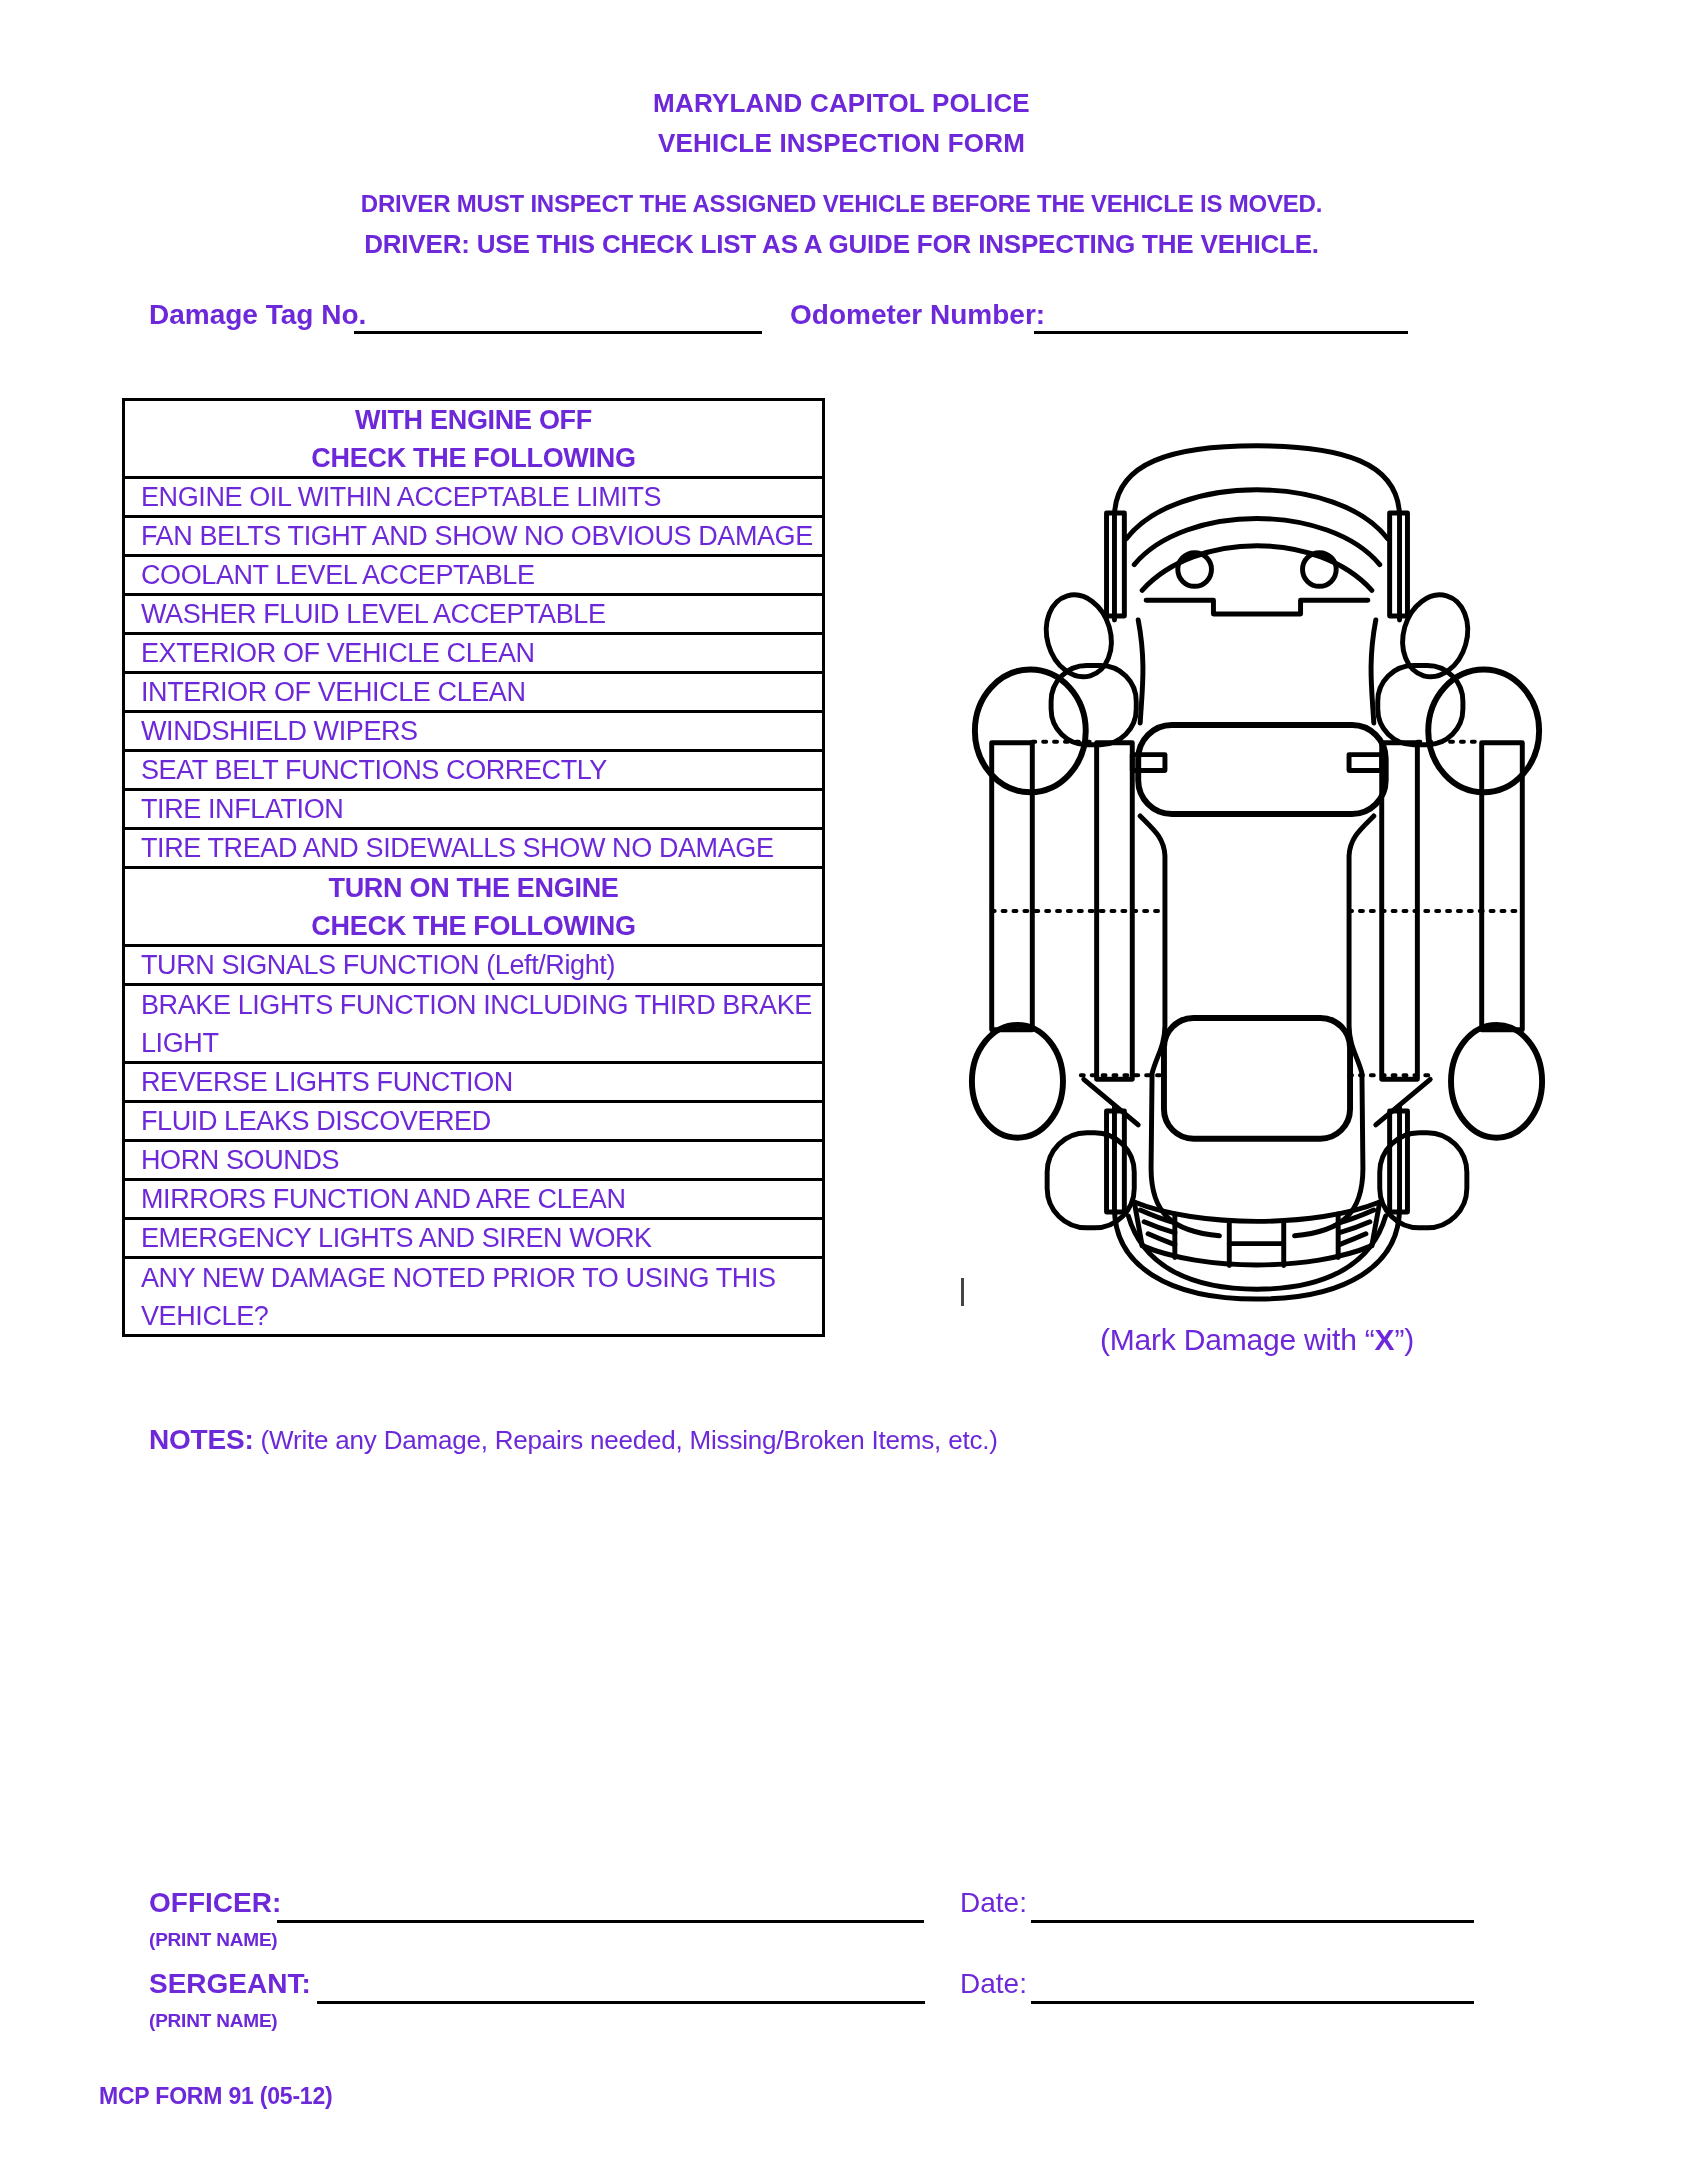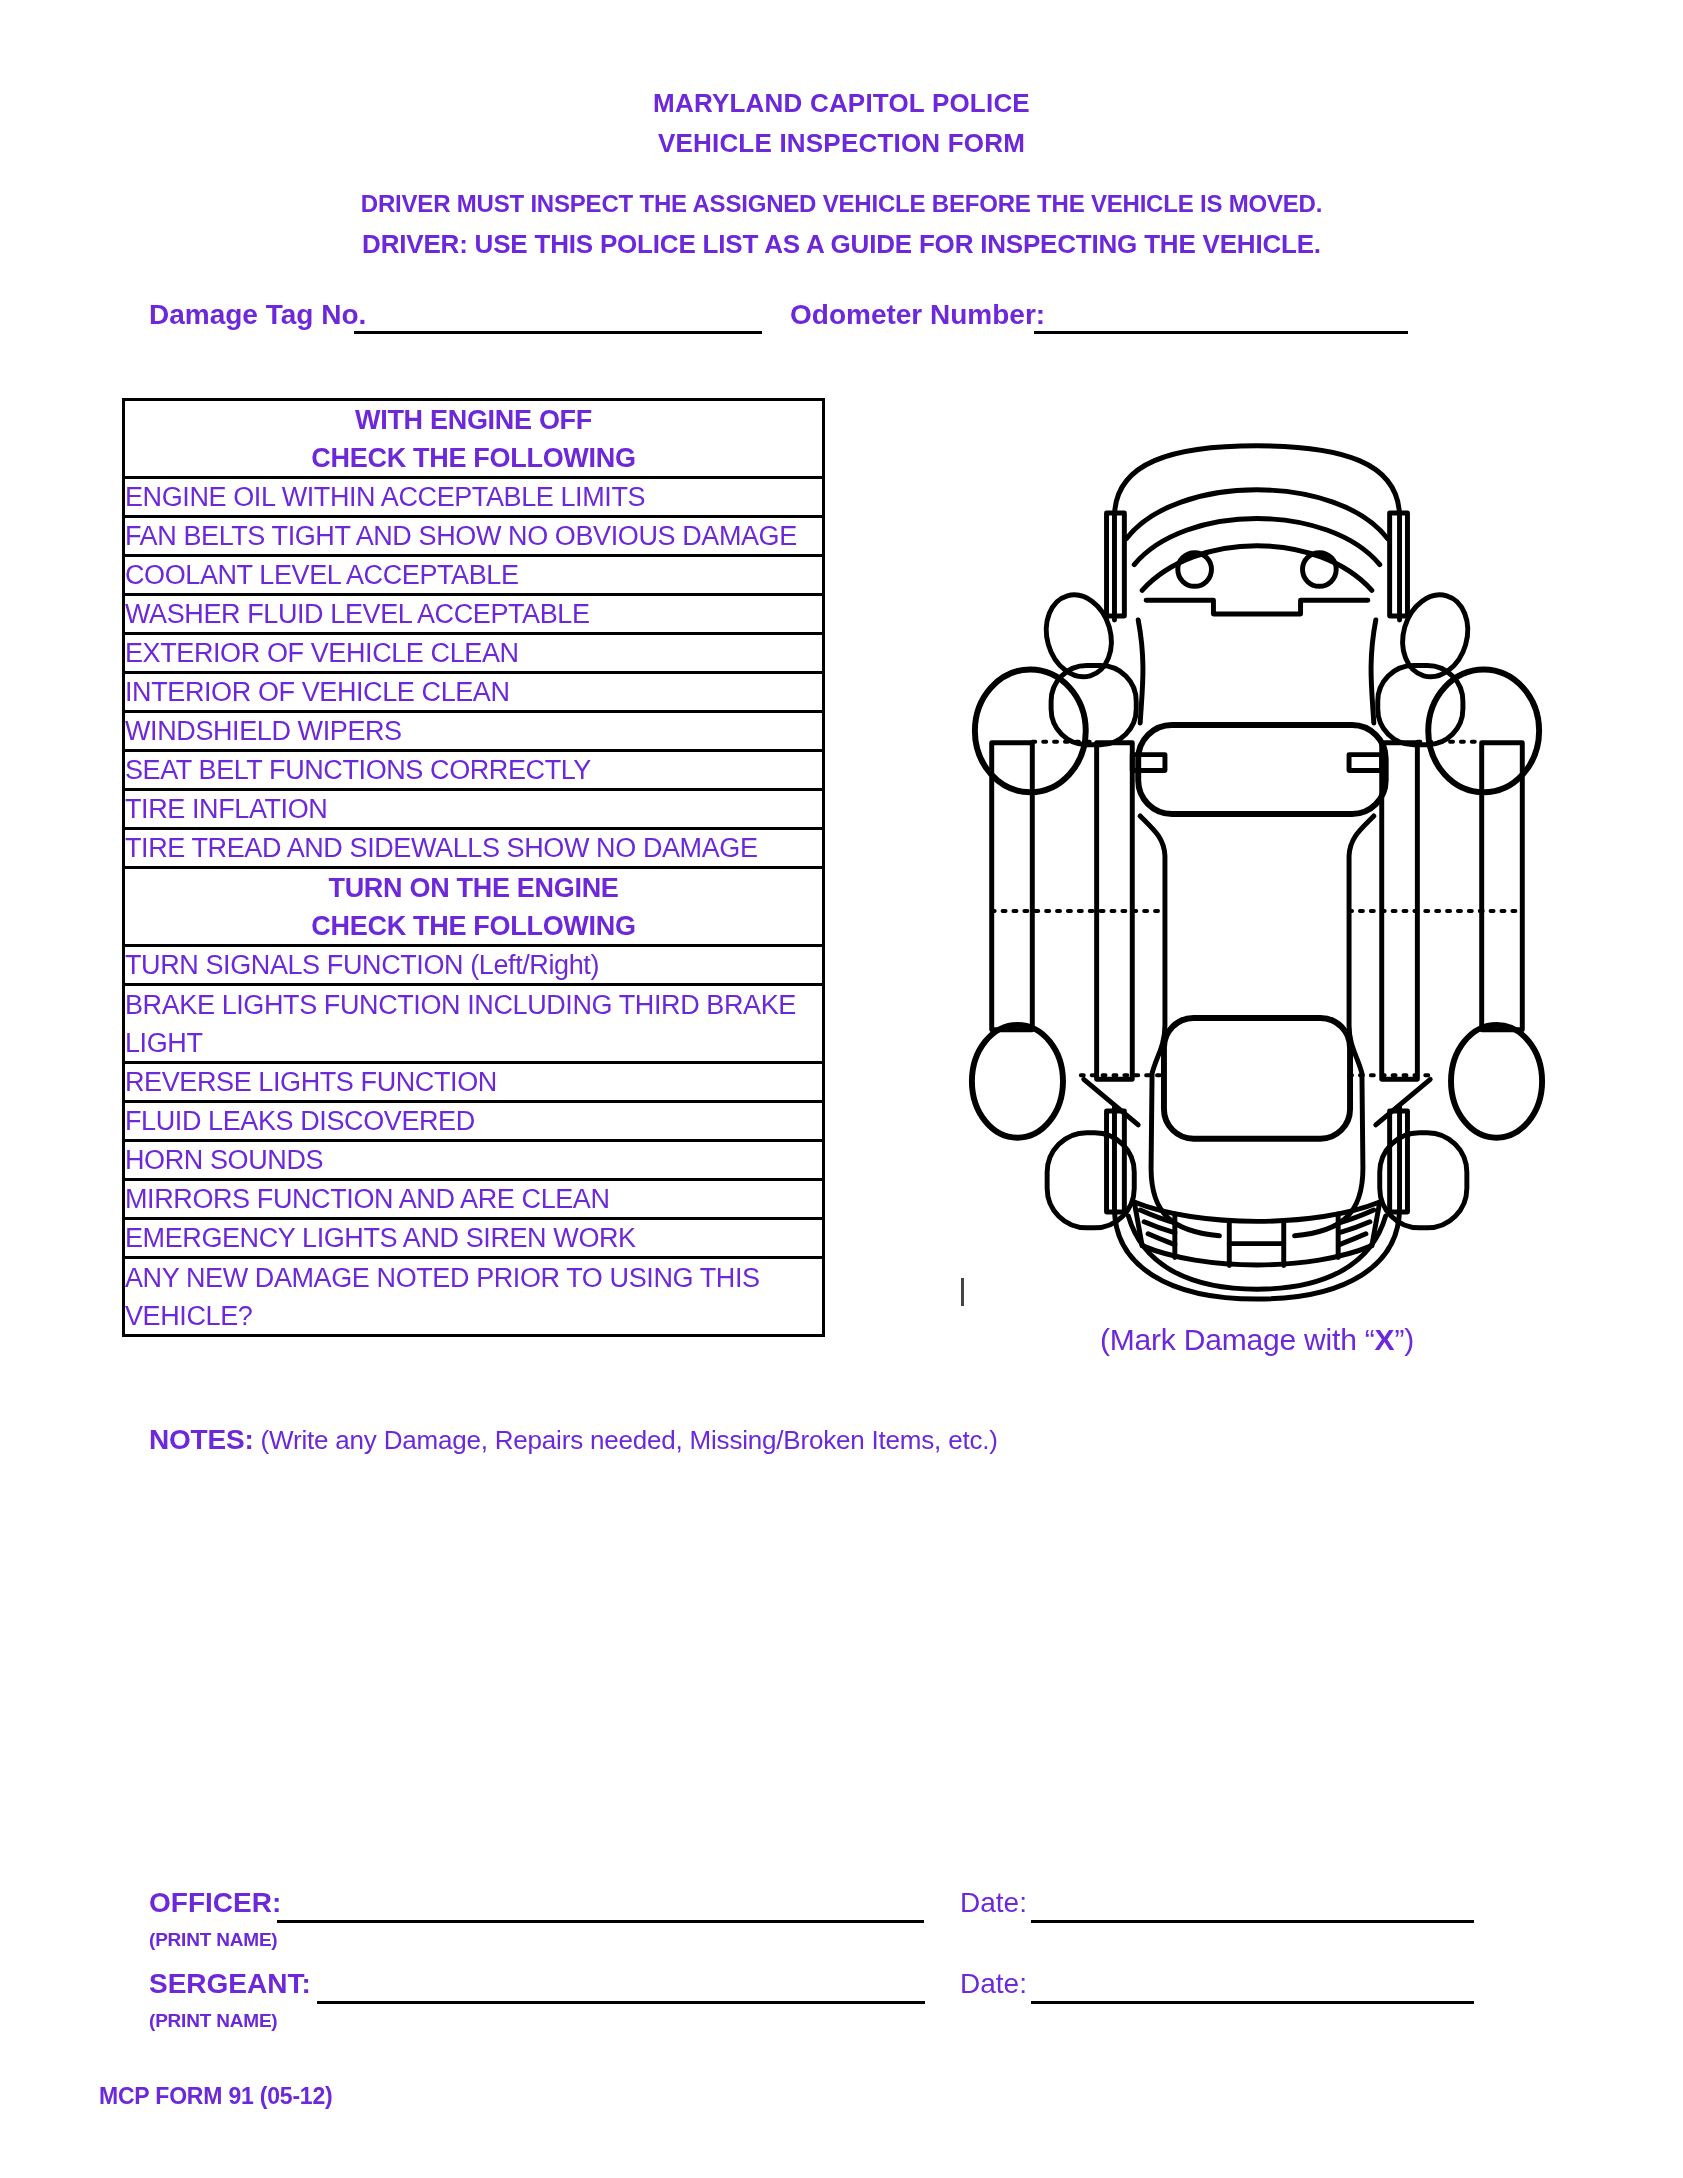--- a/index.html
+++ b/index.html
@@ -32,21 +32,21 @@
     display:flex;align-items:center;justify-content:center;
     font-size:27px;font-weight:700;letter-spacing:-0.3px;
     text-align:center;
   }
   .ck-head.first{border-top:none;align-items:center;}
   .ck-head span{white-space:pre-line;line-height:38px;}
   .ck-row{
     border-top:3px solid #000;
     min-height:36px;height:36px;
     display:flex;align-items:center;
-    padding-left:0;
+    padding-left:16px;
     font-size:27px;letter-spacing:-0.4px;
   }
   .ck-row span{white-space:pre-line;line-height:36px;}
   .ck-row.two{height:75px;}
   .ck-row.two span{line-height:38px;}
   
   .car-svg{left:968px;top:424px;}
   .car-svg svg{display:block;}
   .caption{left:970px;top:1323px;width:574px;text-align:center;font-size:30px;letter-spacing:-0.2px;}
   .tickmark{left:961px;top:1278px;width:3px;height:28px;background:#444;}
@@ -62,21 +62,21 @@
 </style>
 </head>
 <body>
 
 <div class="page">
 
   <div class="abs center title-line" style="top:83px">MARYLAND CAPITOL POLICE</div>
   <div class="abs center title-line" style="top:123px">VEHICLE INSPECTION FORM</div>
 
   <div class="abs center instr1" style="top:184px">DRIVER MUST INSPECT THE ASSIGNED VEHICLE BEFORE THE VEHICLE IS MOVED.</div>
-  <div class="abs center instr2" style="top:224px">DRIVER: USE THIS POLICE LIST AS A GUIDE FOR INSPECTING THE VEHICLE.</div>
+  <div class="abs center instr2" style="top:224px">DRIVER: USE THIS CHECK LIST AS A GUIDE FOR INSPECTING THE VEHICLE.</div>
 
   <div class="abs field-label" style="left:149px;top:297px">Damage Tag No.</div>
   <div class="abs fill-line" style="left:354px;top:297px;width:408px;font-size:28px"></div>
   <div class="abs field-label" style="left:790px;top:297px">Odometer Number:</div>
   <div class="abs fill-line" style="left:1034px;top:297px;width:374px;font-size:28px"></div>
 
   <div class="abs ck-table">
     <div class="ck-head first">
       <span>WITH ENGINE OFF
 CHECK THE FOLLOWING</span>

